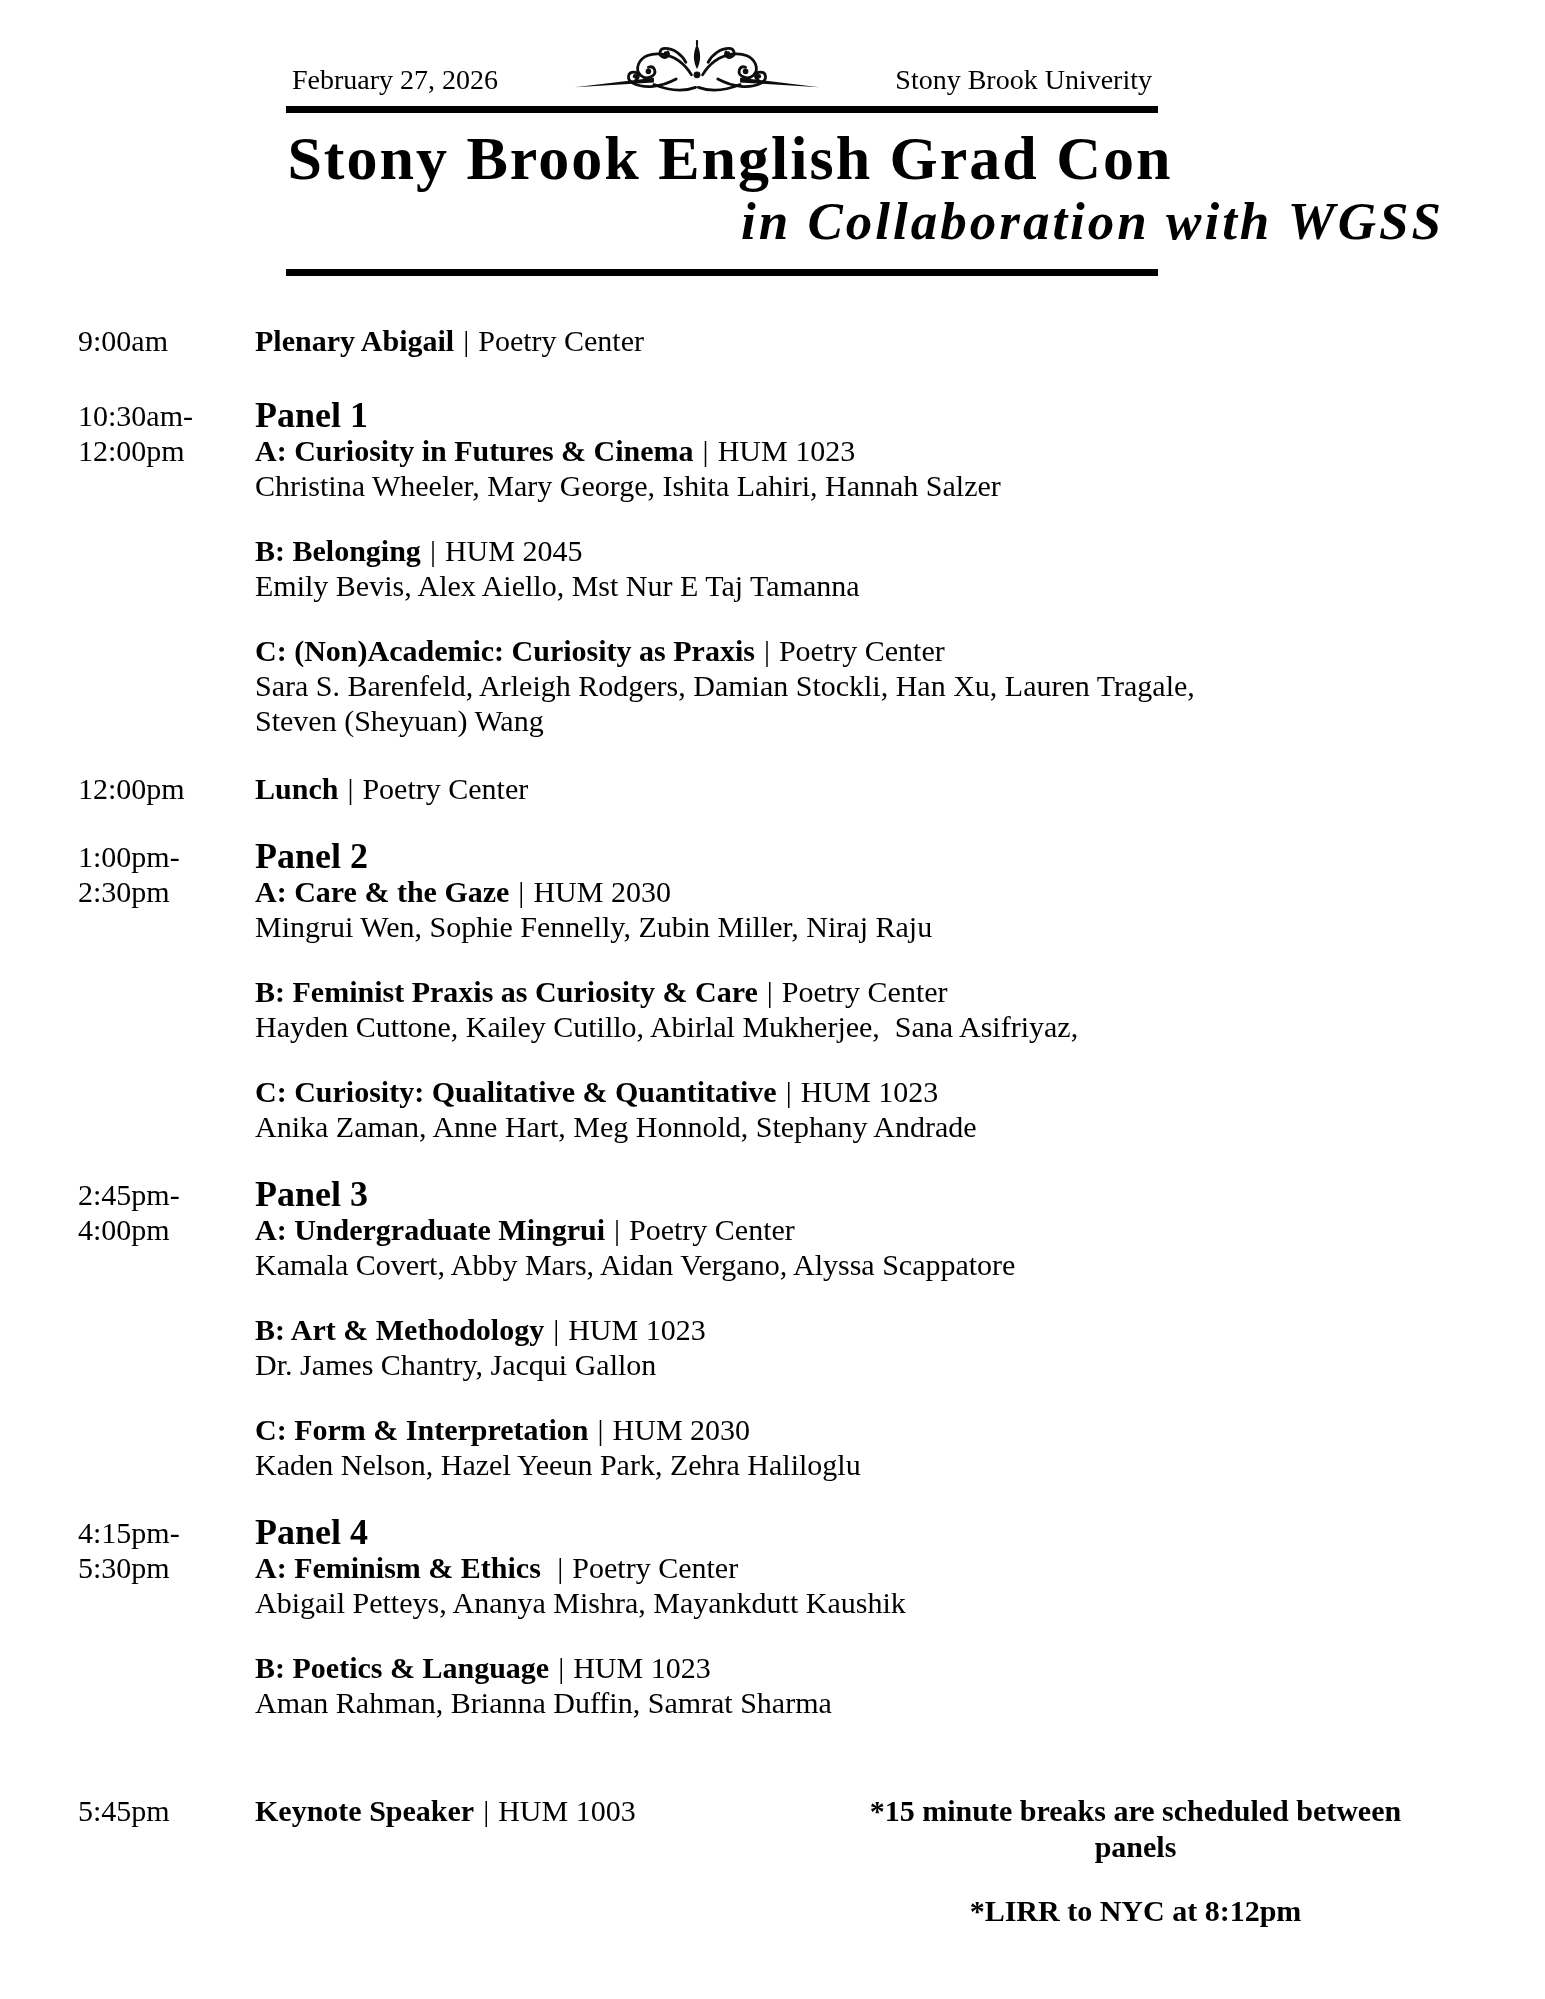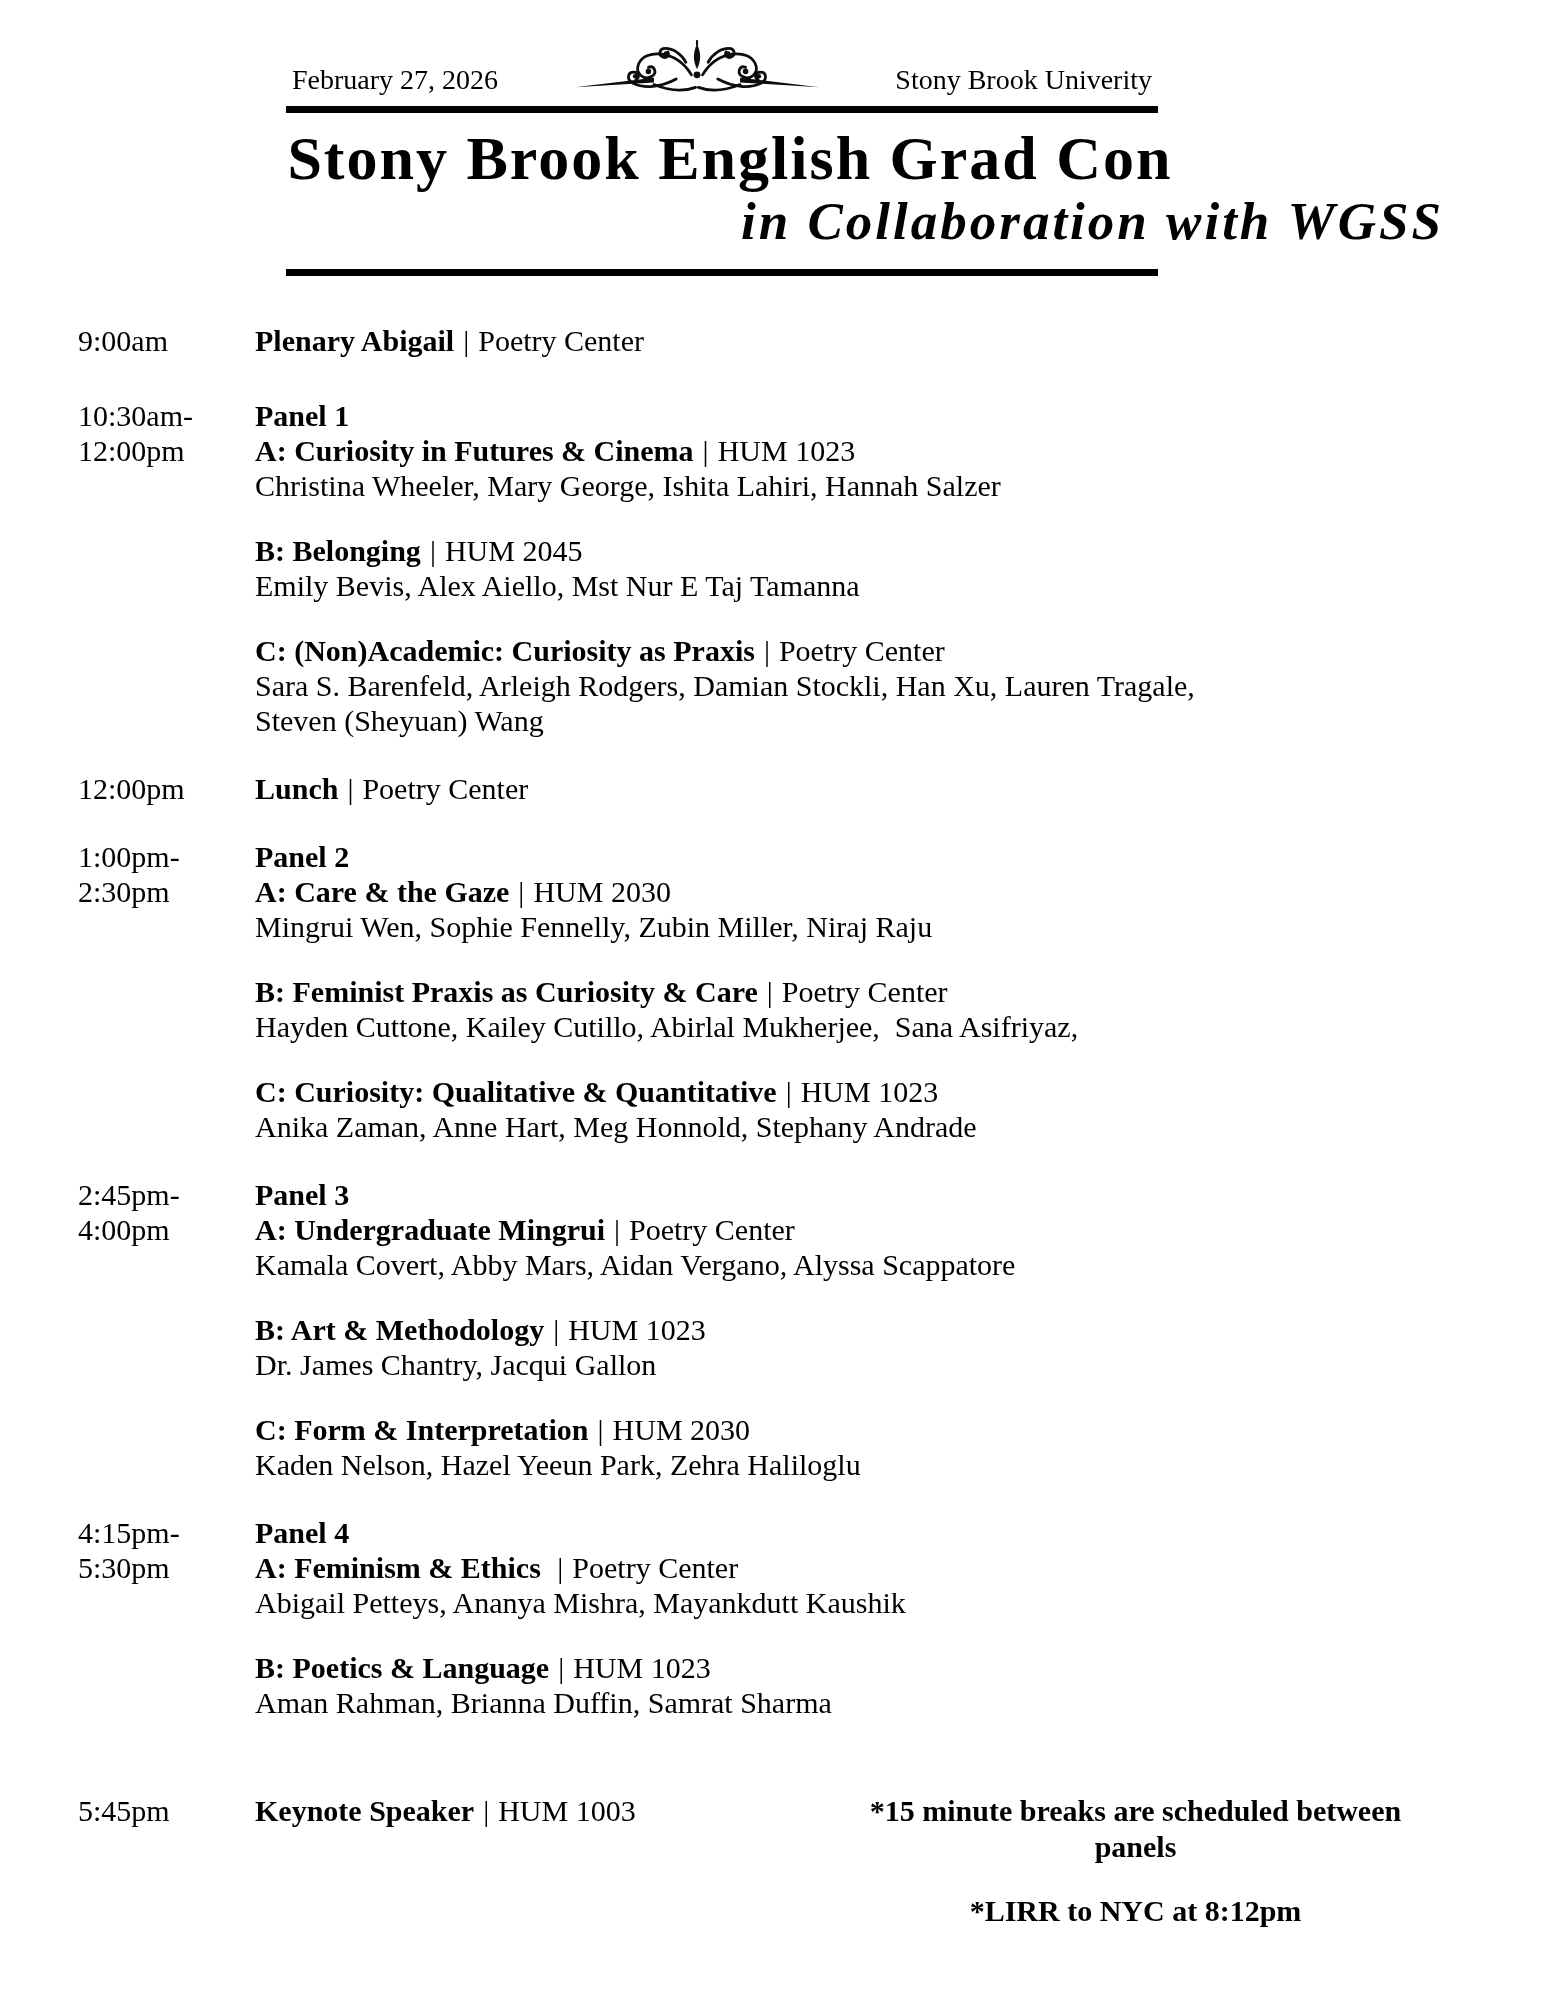--- a/index.html
+++ b/index.html
@@ -31,21 +31,21 @@
     letter-spacing:3px; line-height:60px; white-space:nowrap;
   }
 
   
   .schedule { margin-top:47px; padding:0 24px 0 78px; font-size:30px; line-height:35px; }
   .block { display:flex; align-items:flex-start; margin-bottom:33px; }
   .block.first { margin-bottom:40px; }
   .time-col { width:177px; flex:none; }
   .time-label { white-space:nowrap; }
   .content-col { flex:1 1 auto; min-width:0; }
-  .panel-title { margin:0; font-size:30px; font-weight:bold; line-height:35px; }
+  .panel-title { margin:0; font-size:36px; font-weight:bold; line-height:35px; }
   .session + .session { margin-top:30px; }
   .session-title { font-weight:bold; }
   .session-sep { font-weight:normal; margin:0 9px; }
   .session-loc { font-weight:normal;margin-top:12px; }
   .speaker-line { white-space:pre-wrap; }
 
   
   .footer-row { display:flex; align-items:flex-start; margin-top:73px; margin-bottom:0; }
   .keynote-text { white-space:nowrap; }
   .notes-col {

